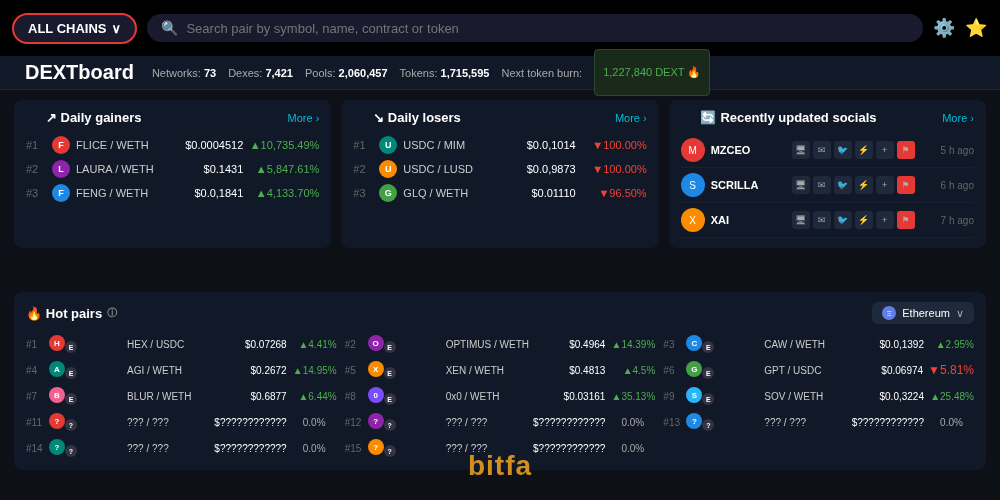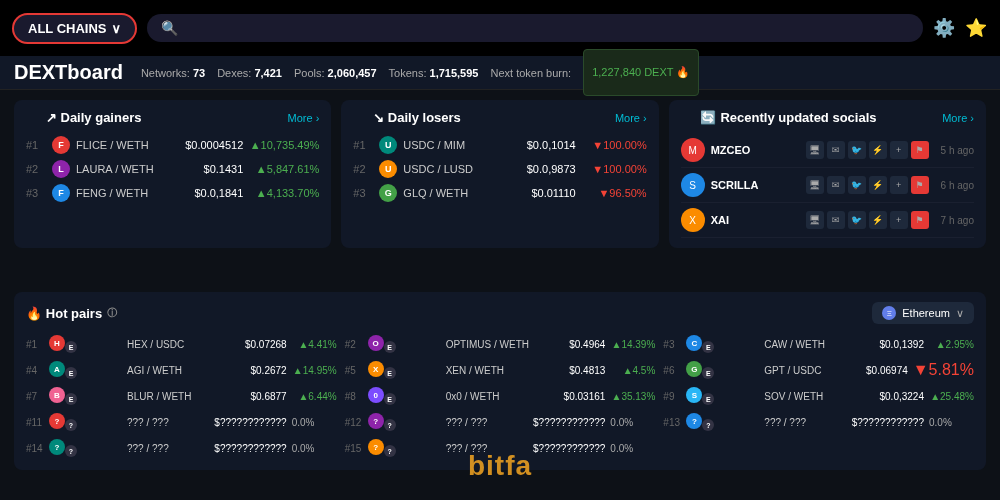--- a/index.html
+++ b/index.html
@@ -66,20 +66,21 @@
       font-size: 11px;
       color: #aaa;
       height: 34px;
       border-bottom: 1px solid #222;
     }
     .sub-header .brand {
       font-size: 20px;
       font-weight: bold;
       color: #fff;
       margin-right: 6px;
+      margin-left: 11px;
     }
     .sub-header span b { color: #fff; }
     .token-burn {
       background: #1a2a1a;
       border: 1px solid #2a4a2a;
       border-radius: 4px;
       padding: 16px 8px;
       color: #4caf50;
       font-size: 11px;
       display: flex;
@@ -180,21 +181,21 @@
       font-size: 10px; flex-shrink: 0;
     }
     .social-name { flex: 1; color: #fff; font-weight: bold; }
     .social-icons { display: flex; gap: 3px; align-items: center; }
     .social-icon-btn {
       width: 18px; height: 18px; background: #1e293b;
       border-radius: 3px;
       display: flex; align-items: center; justify-content: center;
       font-size: 9px; color: #aaa; cursor: pointer;
     }
-    .social-time { color: #666; font-size: 10px; margin-left: 6px; }
+    .social-time { color: #666; font-size: 10px; margin-left: 20px; }
 
     
     .hot-pairs-card {
       background: #111827;
       border-radius: 8px;
       padding: 10px 12px;
       margin-top: 44px;
     }
     .hot-pairs-header {
       display: flex;
@@ -241,22 +242,22 @@
     }
     .pair-icon-sub {
       width: 12px; height: 12px; border-radius: 50%;
       position: absolute; right: 0; bottom: 0;
       display: flex; align-items: center; justify-content: center;
       font-size: 7px; font-weight: bold;
     }
     .pair-name { flex: 1; color: #ccc; font-size: 10px; padding-left: 45px; }
     .pair-price { color: #fff; font-size: 10px; min-width: 60px; text-align: right; }
     .pair-pct-up { color: #4caf50; font-size: 10px; min-width: 45px; text-align: right; }
-    .pair-pct-down { color: #f44336; font-size: 16px; min-width: 45px; text-align: right; }
-    .pair-pct-zero { color: #aaa; font-size: 10px; min-width: 45px; text-align: left; }
+    .pair-pct-down { color: #f44336; font-size: 12px; min-width: 45px; text-align: right; }
+    .pair-pct-zero { color: #aaa; font-size: 10px; min-width: 45px; text-align: center; }
 
     
     .watermark {
       position: fixed;
       bottom: 18px;
       left: 50%;
       transform: translateX(-50%);
       font-size: 28px;
       font-weight: bold;
       color: #f5a623;
@@ -271,20 +272,21 @@
 </head>
 <body>
 
 <div class="top-nav">
   <button class="all-chains-btn">
     <span>ALL CHAINS</span>
     <span>∨</span>
   </button>
   <div class="search-bar">
     <span style="color:#aaa; font-size:14px;">🔍</span>
+    <input type="text" placeholder="Search pair by symbol, name, contract or token" style="">
   </div>
   <div class="nav-icons">
     <span class="nav-icon">⚙️</span>
     <span class="nav-icon">⭐</span>
   </div>
 </div>
 
 <div class="sub-header">
   <span class="brand">DEXTboard</span>
   <span>

